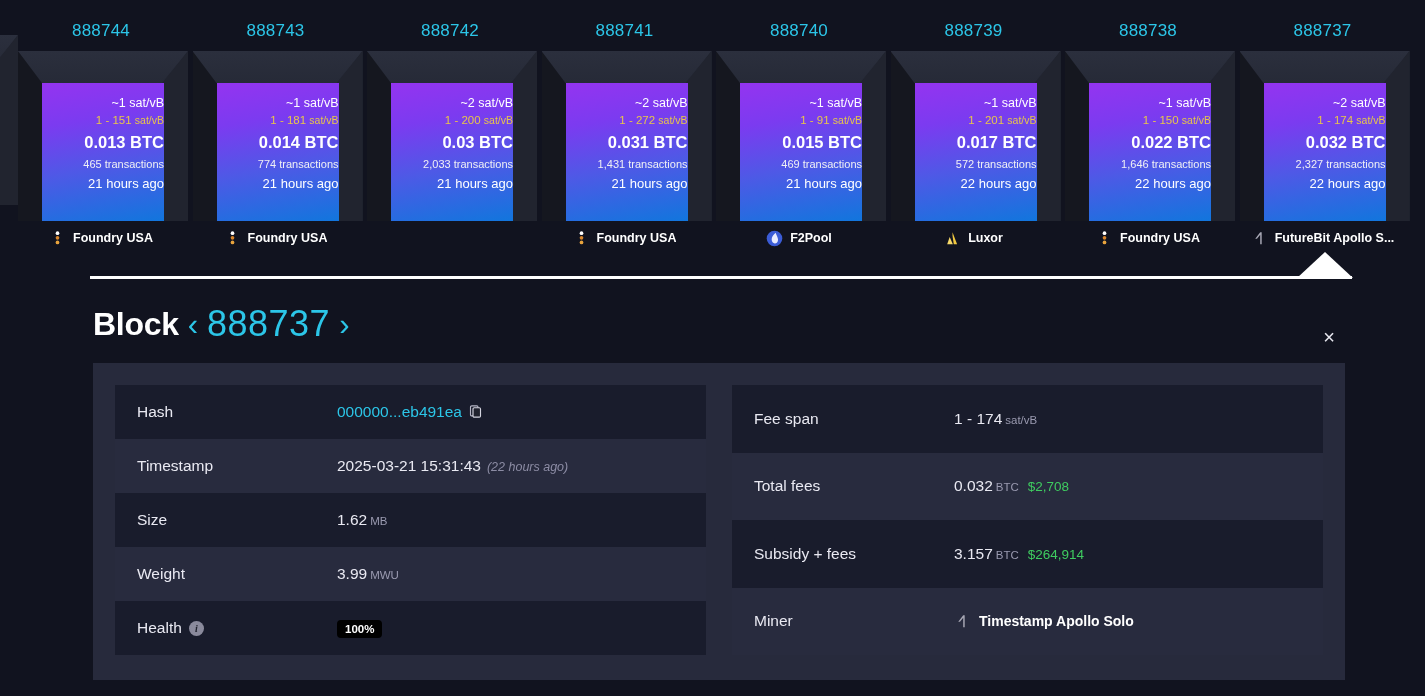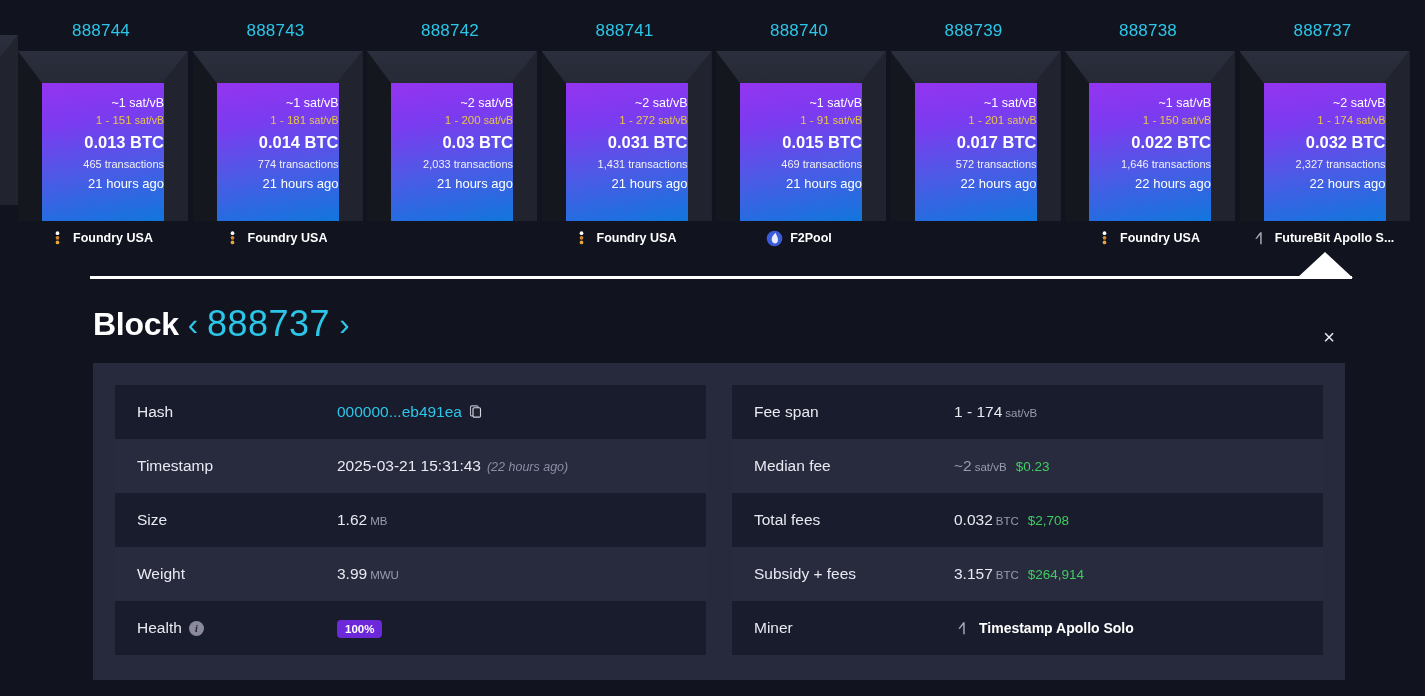--- a/index.html
+++ b/index.html
@@ -212,21 +212,21 @@
     text-align: center;
     line-height: 15px;
     margin-left: 7px;
     vertical-align: 1px;
     cursor: pointer;
     font-style: italic;
     font-family: "Liberation Serif", serif;
   }
   .health-badge {
     display: inline-block;
-    background: #6d28d9;
+    background: #000000;
     color: #ffffff;
     font-size: 11.5px;
     font-weight: bold;
     padding: 3px 8px;
     border-radius: 4px;
   }
   .copy-icon { margin-left: 6px; cursor: pointer; vertical-align: -2px; }
   .miner-cell { display: flex; align-items: center; gap: 8px; }
   .miner-name { font-size: 14px; font-weight: bold; color: #ffffff; }
 </style>
@@ -363,20 +363,27 @@
         <div class="shell-left"></div>
         <div class="shell-top"></div>
         <div class="shell-right"></div>
         <div class="face">
           <div class="fee-avg">~1 sat/vB</div>
           <div class="fee-span"><span>1 - 201</span> <span class="unit">sat/vB</span></div>
           <div class="btc">0.017 BTC</div>
           <div class="txs">572 transactions</div>
           <div class="ago">22 hours ago</div>
         </div>
+      </div>
+      <div class="pool-row">
+        <svg class="pool-icon" viewBox="0 0 24 24" width="17" height="17">
+          <path d="M12 3 L18.5 20 L13.8 20 L12 8 Z" fill="#f2c940"></path>
+          <path d="M8 10 L12.5 20 L4.5 20 Z" fill="#f7d96a"></path>
+        </svg>
+        <span class="pool-name">Luxor</span>
       </div>
     </div>
     <div class="block-col" style="left: 1065px;">
       <div class="block-height">888738</div>
       <div class="block-3d">
         <div class="shell"></div>
         <div class="shell-left"></div>
         <div class="shell-top"></div>
         <div class="shell-right"></div>
         <div class="face">
@@ -459,24 +466,20 @@
             <td class="label"><span>Health</span><span class="info-icon">i</span></td>
             <td class="value"><span class="health-badge">100%</span></td>
           </tr>
         </tbody>
       </table>
     <table class="detail-table" id="right-table">
         <tbody>
           <tr>
             <td class="label"><span>Fee span</span></td>
             <td class="value"><span>1 - 174</span><span class="unit-sm">sat/vB</span></td>
-          </tr>
-          <tr>
-            <td class="label"><span>Median fee</span></td>
-            <td class="value"><span class="muted-val">~2</span><span class="unit-sm">sat/vB</span><span class="fiat">$0.23</span></td>
           </tr>
           <tr>
             <td class="label"><span>Total fees</span></td>
             <td class="value"><span>0.032</span><span class="unit-sm">BTC</span><span class="fiat">$2,708</span></td>
           </tr>
           <tr>
             <td class="label"><span>Subsidy + fees</span></td>
             <td class="value"><span>3.157</span><span class="unit-sm">BTC</span><span class="fiat">$264,914</span></td>
           </tr>
           <tr>

